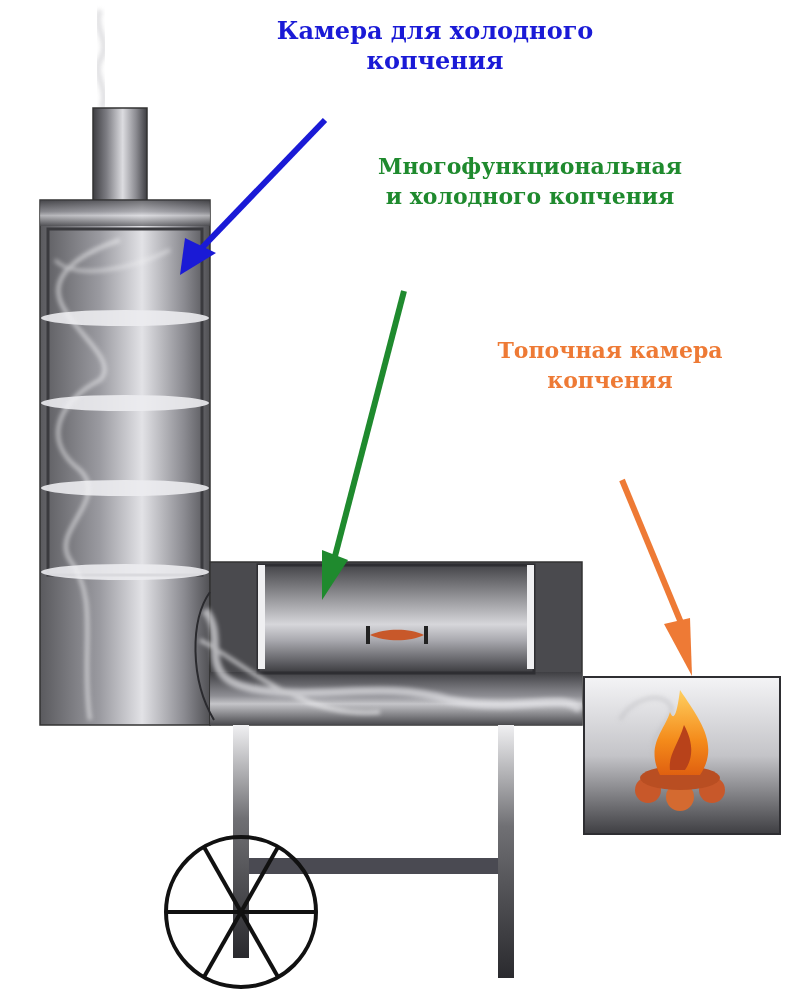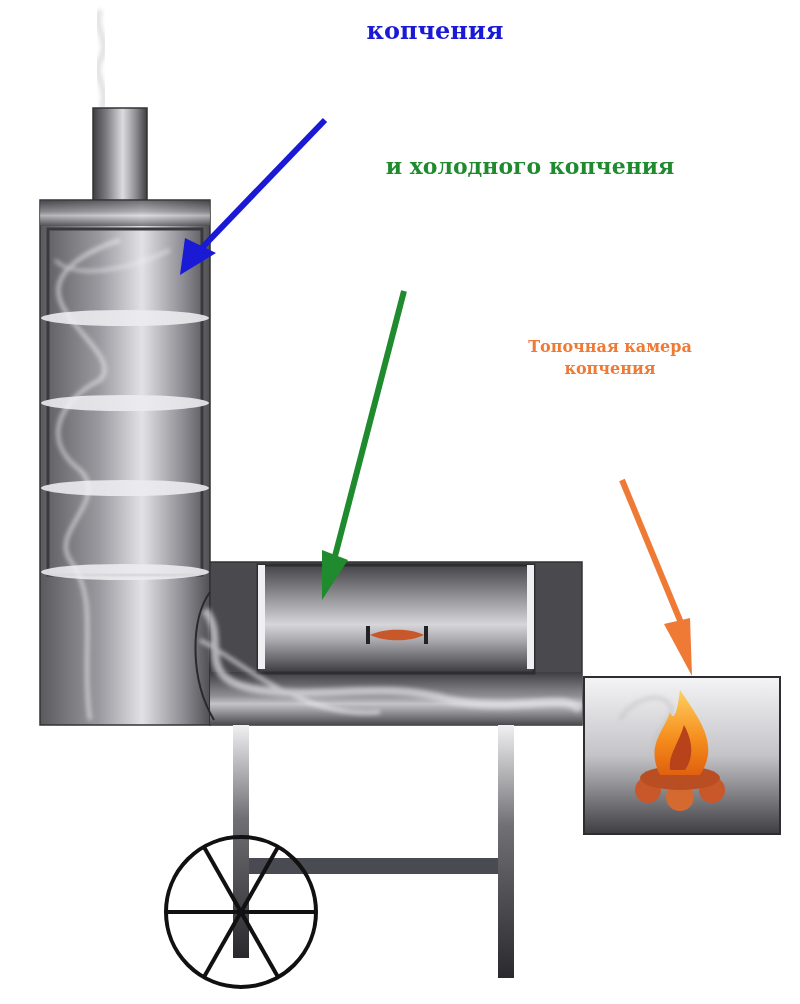--- a/index.html
+++ b/index.html
@@ -4,21 +4,21 @@
 <style>
   html, body { margin: 0; padding: 0; background: #ffffff; }
   body { width: 800px; height: 1004px; position: relative; overflow: hidden;
          font-family: "DejaVu Serif", serif; }
   .diagram { position: absolute; left: 0; top: 0; width: 800px; height: 1004px; }
   .label { position: absolute; text-align: center; font-weight: bold;
            font-family: "DejaVu Serif", serif; line-height: 1.25; }
   .label .line { display: block; white-space: nowrap; }
   .label-cold { left: 225px; top: 16px; width: 420px; font-size: 24px; }
   .label-grill { left: 300px; top: 152px; width: 460px; font-size: 22px; line-height: 1.36; }
-  .label-firebox { left: 455px; top: 336px; width: 310px; font-size: 16px; line-height: 1.36; }
+  .label-firebox { left: 455px; top: 336px; width: 310px; font-size: 22px; line-height: 1.36; }
 </style>
 </head>
 <body>
 
 <svg class="diagram" viewBox="0 0 800 1004" xmlns="http://www.w3.org/2000/svg">
   <defs>
     <linearGradient id="metalV" x1="0" x2="1" y1="0" y2="0">
       <stop offset="0" stop-color="#3e3e42"></stop>
       <stop offset="0.25" stop-color="#7c7c82"></stop>
       <stop offset="0.55" stop-color="#dcdce0"></stop>
@@ -142,23 +142,25 @@
     <line x1="404" y1="291" x2="334" y2="560" stroke="#1f8a2e" stroke-width="6"></line>
     <polygon points="322,600 322,550 348,560" fill="#1f8a2e"></polygon>
   </g>
   <g>
     <line x1="622" y1="480" x2="684" y2="630" stroke="#ee7a35" stroke-width="6"></line>
     <polygon points="692,676 664,624 690,618" fill="#ee7a35"></polygon>
   </g>
 </svg>
 
 <div class="label label-cold" style="color:#1a1ad6">
+  <span class="line">Камера для холодного</span>
   <span class="line">копчения</span>
 </div>
 
 <div class="label label-grill" style="color:#1f8a2e">
+  <span class="line">Многофункциональная</span>
   <span class="line">и холодного копчения</span>
 </div>
 
 <div class="label label-firebox" style="color:#ee7a35">
   <span class="line">Топочная камера</span>
   <span class="line">копчения</span>
 </div>
 
 </body></html>

